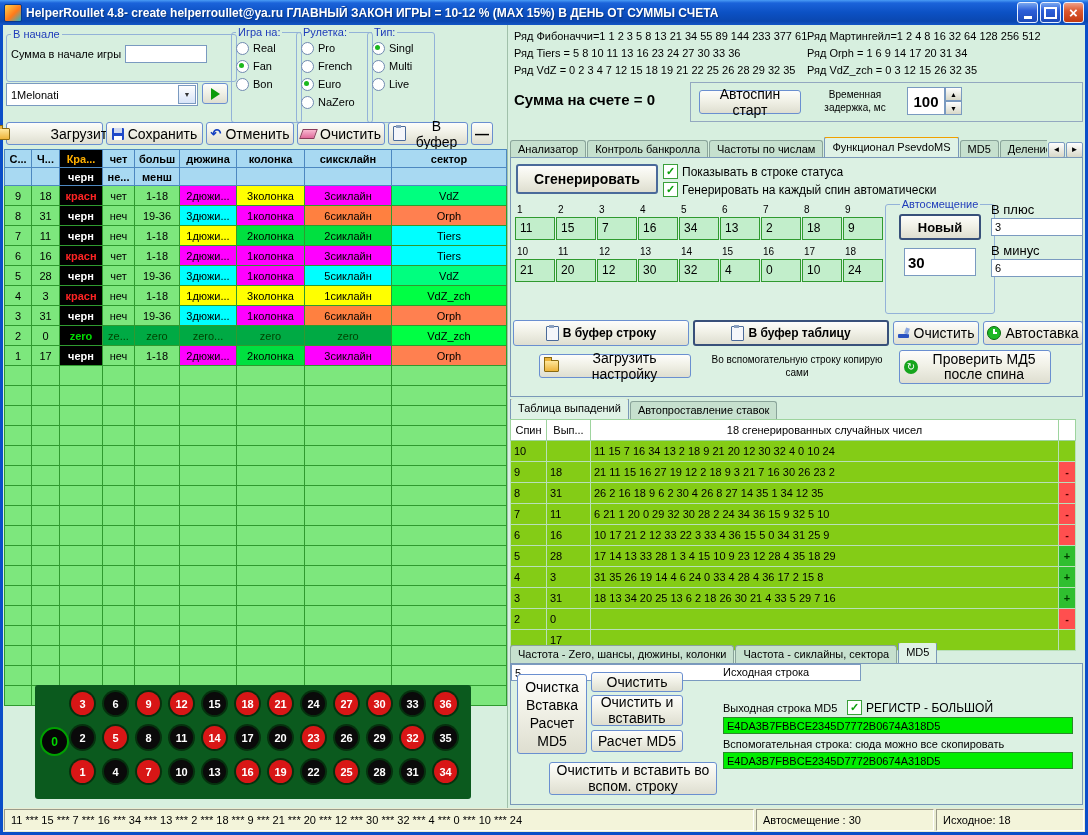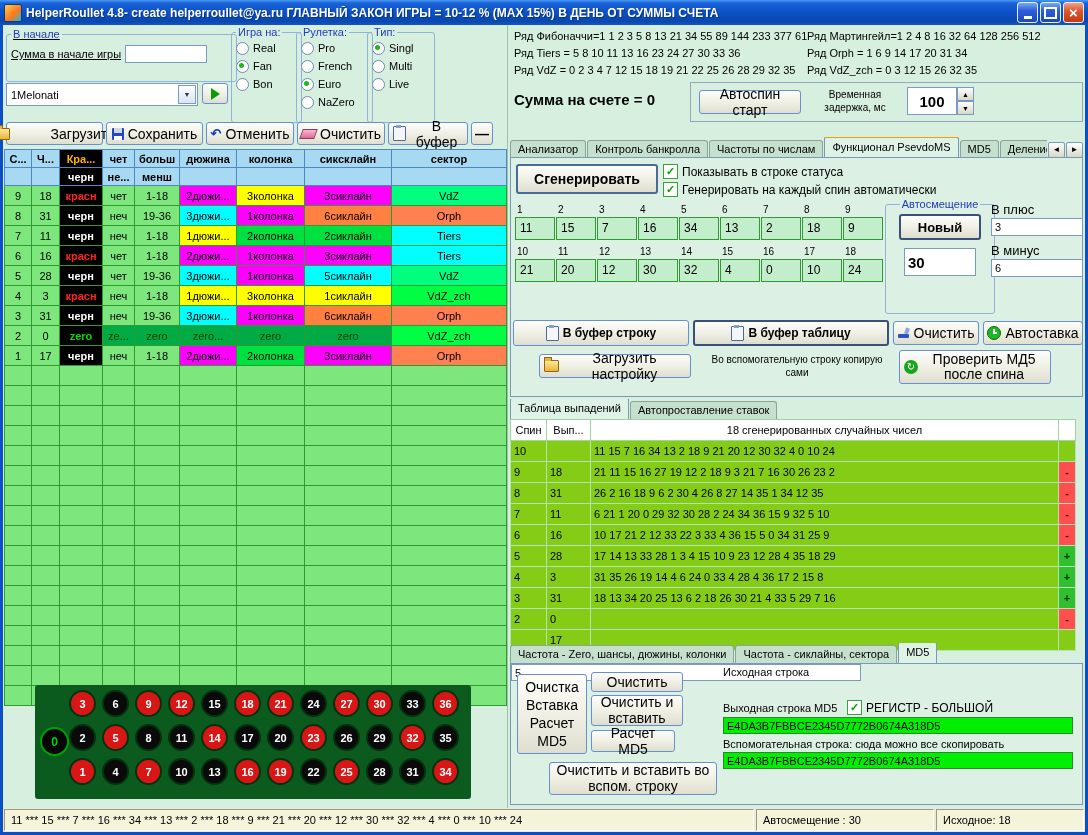--- a/index.html
+++ b/index.html
@@ -109,21 +109,21 @@
   .right-pane{position:absolute;left:504px;top:0;right:0;height:100%;border-left:1px solid #a0c0aa;}
   .series{position:absolute;left:6px;top:3px;right:4px;}
   .series-row{display:flex;height:17px;line-height:17px;white-space:nowrap;overflow:hidden;}
   .s-a{width:293px;overflow:hidden;}
   .s-b{flex:1;overflow:hidden;}
   .balance{position:absolute;left:6px;top:66px;font-size:15px;font-weight:bold;}
   .acct-box{position:absolute;left:182px;top:57px;width:393px;height:40px;border:1px solid #93a8c0;box-sizing:border-box;}
   .autospin-btn{position:absolute;left:8px;top:7px;width:102px;height:24px;}
   .delay-label{position:absolute;left:118px;top:6px;width:92px;font-size:10px;text-align:center;line-height:1.25;}
   .spinner{position:absolute;left:216px;top:4px;display:flex;}
-  .spin-input{width:50px;height:28px;font-size:15px;font-weight:bold;text-align:center;border:1px solid #7a9ac0;box-sizing:border-box;font-family:"Liberation Sans",sans-serif;}
+  .spin-input{width:38px;height:28px;font-size:15px;font-weight:bold;text-align:center;border:1px solid #7a9ac0;box-sizing:border-box;font-family:"Liberation Sans",sans-serif;}
   .spin-btns{display:flex;flex-direction:column;}
   .sbtn{width:17px;height:14px;font-size:7px;line-height:7px;padding:0;background:linear-gradient(#fefefe,#d8d8c8);
     border:1px solid #7a9ac0;cursor:pointer;}
   .sbtn.up::before{content:"▲";} .sbtn.down::before{content:"▼";}
 
   .tabbar{position:absolute;display:flex;}
   .main-tabs{left:2px;top:112px;right:2px;height:21px;}
   .tabs-scroll{display:flex;align-items:flex-end;overflow:hidden;flex:1;}
   .tab{height:17px;line-height:17px;padding:0 7px;background:#c6e0ce;border:1px solid #8aa49a;border-bottom:none;
     border-radius:3px 3px 0 0;margin-right:1px;white-space:nowrap;cursor:pointer;font-size:11px;}
@@ -158,21 +158,21 @@
   .f-nums{font-size:10px;white-space:pre;}
   .f-mark{text-align:center;font-weight:bold;padding:0;}
   .f-mark.minus{background:#ff4f4f;color:#550000;}
   .f-mark.plus{background:#2fbf2f;color:#003a00;}
 
   .freq-tabs{left:2px;top:618px;height:20px;}
   .md5-panel{top:638px;height:142px;}
   .md5-big-btn{position:absolute;left:6px;top:10px;width:70px;height:80px;white-space:normal;line-height:1.3;}
   .md5-clear-btn{position:absolute;left:80px;top:8px;width:92px;height:20px;}
   .md5-clearpaste-btn{position:absolute;left:80px;top:31px;width:92px;height:31px;white-space:normal;line-height:1.1;}
-  .md5-calc-btn{position:absolute;left:80px;top:66px;width:84px;height:22px;}
+  .md5-calc-btn{position:absolute;left:80px;top:66px;width:92px;height:22px;}
   .md5-aux-btn{position:absolute;left:38px;top:98px;width:168px;height:33px;white-space:normal;line-height:1.1;}
   .md5-label{position:absolute;font-size:11px;}
   .md5-field{position:absolute;width:350px;height:17px;background:#00ee00;border:1px solid #2a8a2a;
     font-size:11px;line-height:16px;padding-left:3px;box-sizing:border-box;overflow:hidden;white-space:nowrap;}
   .md5-src{left:212px;top:16px;width:350px;height:17px;}
 </style>
 </head>
 <body>
 
 <div class="titlebar">
@@ -182,21 +182,21 @@
     <button class="winbtn min"></button>
     <button class="winbtn max"></button>
     <button class="winbtn close"></button>
   </span>
 </div>
 
 <div class="content">
 
   <div class="left-pane">
 
-    <fieldset class="grp" style="left:3px;top:3px;width:221px;height:50px;text-decoration:underline;">
+    <fieldset class="grp" style="left:3px;top:3px;width:221px;height:50px;">
       <legend>В начале</legend>
       <div class="start-row">
         <span>Сумма в начале игры</span>
         <input class="txt" style="width: 82px;" value="">
       </div>
     </fieldset>
 
     <div class="combo-row">
       <div class="combo">
         <span class="combo-text">1Melonati</span>

